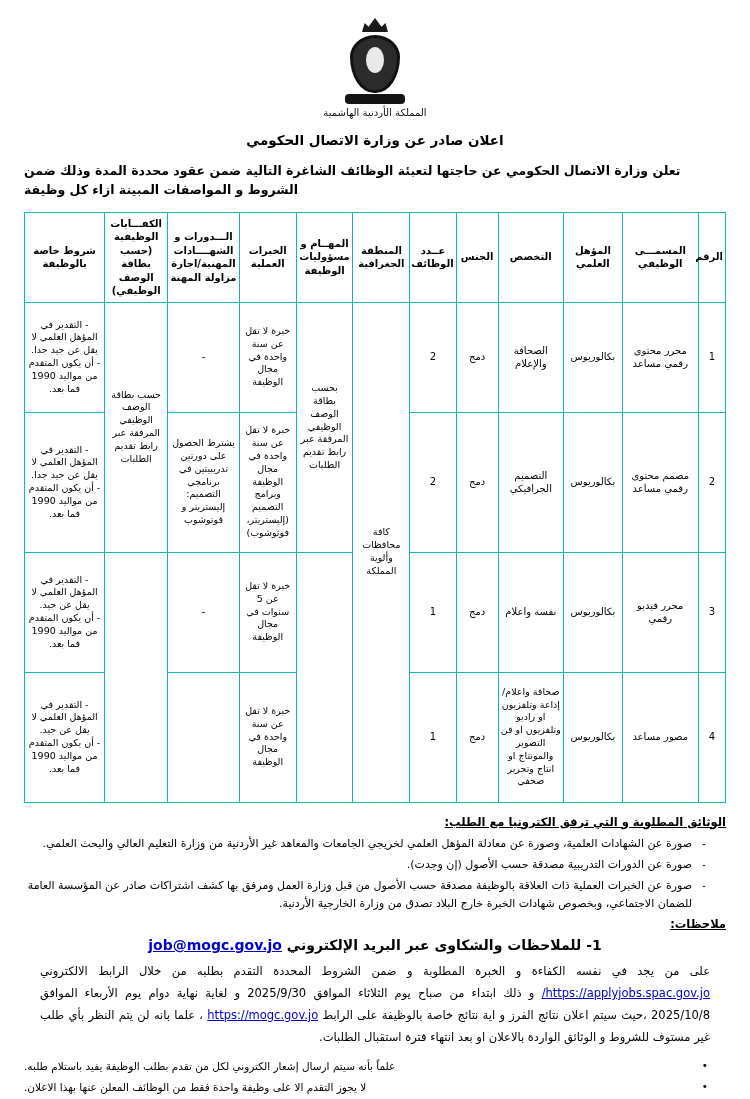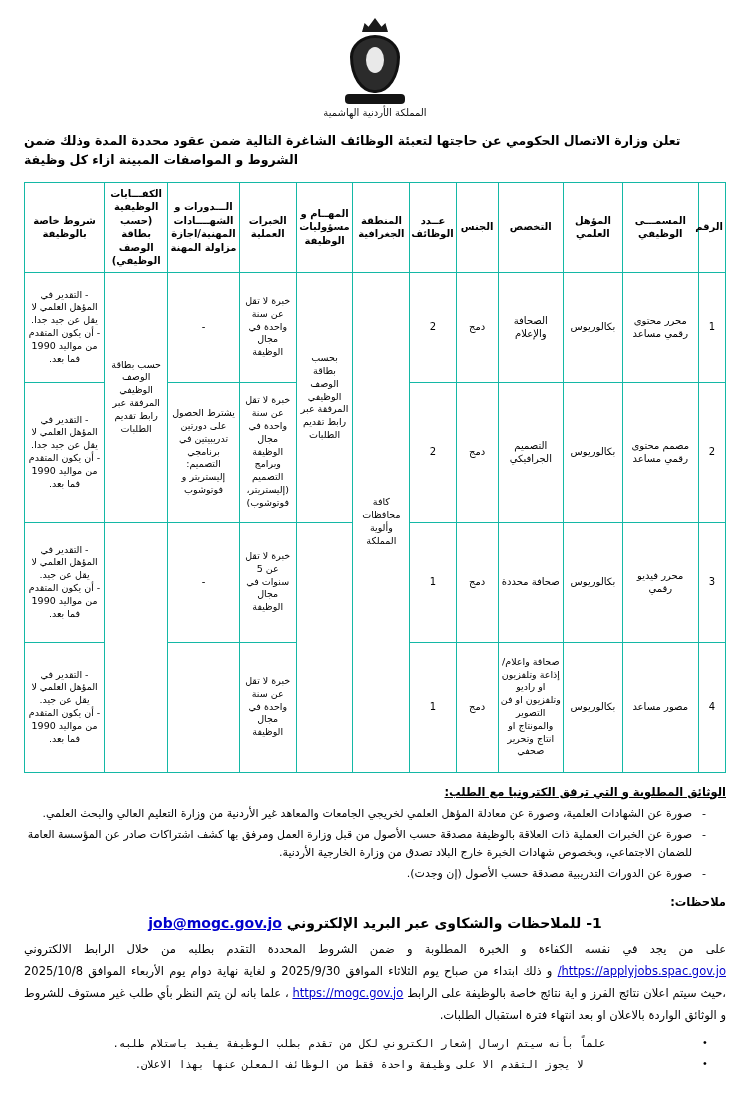--- a/index.html
+++ b/index.html
@@ -139,58 +139,58 @@
     margin-bottom: 3px;
     text-align: right;
   }
   ul.dashes li:before {
     content: "-";
     position: absolute;
     right: 2px;
     top: 0;
   }
   .notes-title {
-    margin: 12px 0 6px 0;
+    margin: 4px 0 6px 0;
     font-weight: bold;
     font-size: 11.5px;
+    text-decoration: underline;
     text-align: right;
   }
   .note-line {
     text-align: center;
     font-size: 14px;
     margin: 4px 0 8px 0;
     font-weight: bold;
   }
   .email-link {
     color: #0000cc;
     text-decoration: underline;
   }
   .body-para {
     font-size: 11.5px;
     line-height: 1.9;
     text-align: justify;
-    margin: 6px 0;
+    margin: 6px 16px;
   }
   .link {
     color: #0000cc;
     text-decoration: underline;
   }
   ul.bullets {
     margin: 10px 18px 0 0;
     padding: 0;
     list-style: none;
     font-size: 10.5px;
     line-height: 1.7;
   }
   ul.bullets li {
     position: relative;
     padding-right: 14px;
-    text-align: center;
+    text-align: left;
     margin-bottom: 3px;
-    font-family: Liberation Mono, monospace;
   }
   ul.bullets li:before {
     content: "\2022";
     position: absolute;
     right: 0;
     top: -1px;
   }
 </style>
 </head>
 <body>
@@ -199,20 +199,21 @@
 
   <div class="emblem-wrap">
     <div class="emblem">
       <div class="crown"></div>
       <div class="shield"></div>
       <div class="banner"></div>
     </div>
   </div>
   <div class="kingdom-line">المملكة الأردنية الهاشمية</div>
 
+  <div class="main-title">اعلان صادر عن وزارة الاتصال الحكومي</div>
   <div class="intro-line">تعلن وزارة الاتصال الحكومي عن حاجتها لتعبئة الوظائف الشاغرة التالية ضمن عقود محددة المدة وذلك ضمن الشروط و المواصفات المبينة ازاء كل وظيفة</div>
 
   <table class="jobs">
     <colgroup>
       <col style="width:26px">
       <col style="width:72px">
       <col style="width:56px">
       <col style="width:62px">
       <col style="width:40px">
       <col style="width:44px">
@@ -267,21 +268,21 @@
         <td class="small">خبرة لا تقل عن سنة واحدة في مجال الوظيفة وبرامج التصميم (إليستريتر، فوتوشوب)</td>
         <td class="small">يشترط الحصول على دورتين تدريبيتين في برنامجي التصميم: إليستريتر و فوتوشوب</td>
         <td class="cell-list" style="white-space:pre-line">- التقدير في المؤهل العلمي لا يقل عن جيد جدا.
 - أن يكون المتقدم من مواليد 1990 فما بعد.</td>
       </tr>
 
       <tr style="height:120px">
         <td>3</td>
         <td>محرر فيديو رقمي</td>
         <td>بكالوريوس</td>
-        <td>صحافة محددة</td>
+        <td>نفسه واعلام</td>
         <td>دمج</td>
         <td>1</td>
         <td class="small" rowspan="2"></td>
         <td class="small">خبرة لا تقل عن 5 سنوات في مجال الوظيفة</td>
         <td>-</td>
         <td class="small" rowspan="2"></td>
         <td class="cell-list" style="white-space:pre-line">- التقدير في المؤهل العلمي لا يقل عن جيد.
 - أن يكون المتقدم من مواليد 1990 فما بعد.</td>
       </tr>
 
@@ -296,22 +297,22 @@
         <td></td>
         <td class="cell-list" style="white-space:pre-line">- التقدير في المؤهل العلمي لا يقل عن جيد.
 - أن يكون المتقدم من مواليد 1990 فما بعد.</td>
       </tr>
     </tbody>
   </table>
 
   <div class="section-title">الوثائق المطلوبة و التي ترفق الكترونيا مع الطلب:</div>
   <ul class="dashes">
     <li>صورة عن الشهادات العلمية، وصورة عن معادلة المؤهل العلمي لخريجي الجامعات والمعاهد غير الأردنية من وزارة التعليم العالي والبحث العلمي.</li>
+    <li>صورة عن الدورات التدريبية مصدقة حسب الأصول (إن وجدت).</li>
     <li>صورة عن الخبرات العملية ذات العلاقة بالوظيفة مصدقة حسب الأصول من قبل وزارة العمل ومرفق بها كشف اشتراكات صادر عن المؤسسة العامة للضمان الاجتماعي، وبخصوص شهادات الخبرة خارج البلاد تصدق من وزارة الخارجية الأردنية.</li>
-    <li>صورة عن الدورات التدريبية مصدقة حسب الأصول (إن وجدت).</li>
   </ul>
 
   <div class="notes-title">ملاحظات:</div>
 
   <div class="note-line">
     <span>1- للملاحظات والشكاوى عبر البريد الإلكتروني</span>
     <a class="email-link" href="#">job@mogc.gov.jo</a>
   </div>
 
   <div class="body-para">

